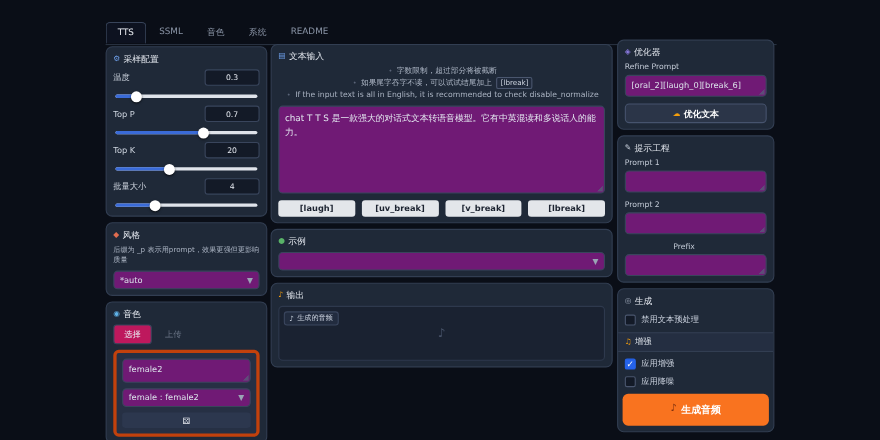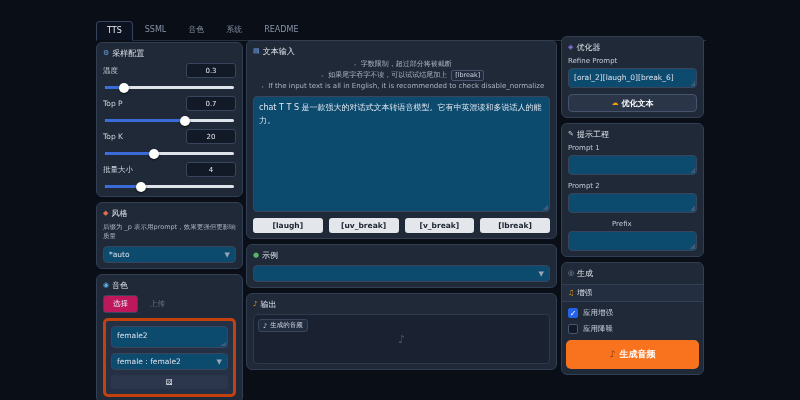--- a/index.html
+++ b/index.html
@@ -1,21 +1,21 @@
 <!DOCTYPE html>
 <html><head>
 <meta charset="utf-8">
 <style>
   html,body{margin:0;padding:0;background:#05070d;}
   .canvas{position:relative;width:800px;height:400px;background:#0a0e17;overflow:hidden;
           font-family:"DejaVu Sans","Liberation Sans",sans-serif;-webkit-font-smoothing:antialiased;}
   .app{position:absolute;left:96px;top:20px;width:610px;height:376px;}
 
   
-  .tabbar{display:flex;align-items:center;height:20px;border-bottom:1px solid #27303f;gap:2px;}
+  .tabbar{display:flex;align-items:flex-start;height:20px;border-bottom:1px solid #27303f;gap:2px;}
   .tab{font-size:8px;color:#8a94a6;padding:4px 10px 5px;cursor:pointer;}
   .tab.selected{color:#eceff4;border:1px solid #38445a;border-bottom:1px solid #0a0e17;
                 border-radius:4px 4px 0 0;margin-bottom:-1px;background:#0d1220;}
 
   
   .col{position:absolute;top:22px;}
   .col-left{left:0;width:147px;}
   .col-mid{left:150px;width:311px;top:20px;}
   .col-right{left:465px;width:143px;top:16px;}
 
@@ -23,21 +23,21 @@
   .panel{background:#1f2938;border:1px solid #323e52;border-radius:6px;margin-bottom:5px;
          padding:5px 6px;box-sizing:border-box;}
   .panel.tight{padding:0;}
   .panel-h{display:flex;align-items:center;gap:3px;font-size:8px;color:#e3e7ee;margin-bottom:4px;}
   .panel.tight .panel-h{padding:5px 6px 1px;}
   .icon{font-size:7px;line-height:1;}
   .ic-blue{color:#6d9ee8;} .ic-palette{color:#e06c4f;} .ic-voice{color:#5fb2e8;} .ic-green{color:#59b368;} .ic-orange{color:#f59e0b;}
   .ic-purple{color:#8b7ae0;} .ic-pen{color:#cfd6e2;} .ic-gray{color:#9aa4b5;}
 
   
-  .tbox{background:#0c4a6e;border:1px solid #39455c;border-radius:4px;color:#dbe1ea;
+  .tbox{background:#701a75;border:1px solid #39455c;border-radius:4px;color:#dbe1ea;
         font-size:7.5px;padding:4px 5px;box-sizing:border-box;position:relative;}
   .dd{display:flex;justify-content:space-between;align-items:center;height:17px;}
   .caret{color:#9aa4b5;font-size:7px;}
   .resize-corner{position:absolute;right:1px;bottom:1px;width:5px;height:5px;
     background:linear-gradient(135deg,transparent 50%,#56627a 50%);opacity:.7;}
 
   
   .srow{margin-bottom:4px;}
   .srow-top{display:flex;justify-content:space-between;align-items:center;}
   .slabel{font-size:7.5px;color:#cfd6e0;}
@@ -55,21 +55,21 @@
   .inner{background:#26englishchars:0;background:#263044;border:3px solid #c2410c;border-radius:5px;padding:5px;}
   .dicebar{height:14px;background:#2c374e;border-radius:3px;display:flex;align-items:center;
            justify-content:center;color:#e8ebf1;font-size:8px;margin-top:5px;}
 
   
   .notes{margin:1px 0 4px;}
   .note{display:flex;align-items:center;gap:4px;font-size:7px;color:#aab3c2;line-height:11px;padding-left:2px;justify-content:center;}
   .note .bullet{color:#5a6478;font-size:6px;}
   .chip{border:1px solid #4a566e;background:#202a3c;color:#cdd4e0;font-size:6.5px;
         padding:0 3px;border-radius:2px;line-height:9px;}
-  .main-ta{height:116px;font-size:8px;line-height:13px;color:#e3e8f0;margin-bottom:6px;}
+  .main-ta{height:80px;font-size:8px;line-height:13px;color:#e3e8f0;margin-bottom:6px;}
   .tokrow{display:grid;grid-template-columns:repeat(4,1fr);gap:6px;}
   .tokbtn{height:15px;background:#e3e6ea;color:#1c2330;font-size:7.5px;font-weight:bold;
           border-radius:3px;display:flex;align-items:center;justify-content:center;cursor:pointer;}
 
   
   .audio-area{position:relative;height:48px;background:#1a2231;border:1px solid #2e394d;border-radius:4px;}
   .audio-chip{position:absolute;left:4px;top:4px;font-size:6.5px;color:#cfd6e2;border:1px solid #3a465e;
               background:#222c3f;padding:1px 4px;border-radius:3px;display:flex;gap:3px;align-items:center;}
   .audio-note{position:absolute;left:50%;top:50%;transform:translate(-50%,-50%);color:#49546a;font-size:11px;}
 
@@ -293,20 +293,26 @@
           <span></span>
           <span class="resize-corner"></span>
         </div>
       </div>
 
       <div class="panel tight">
         <div class="panel-h">
           <span class="icon ic-gray">◎</span>
           <span>生成</span>
         </div>
+        <div class="gen-body">
+          <div class="chkrow">
+            <span class="chk"></span>
+            <span>禁用文本预处理</span>
+          </div>
+        </div>
         <div class="enh-h">
           <span class="icon ic-orange">♫</span>
           <span>增强</span>
         </div>
         <div class="gen-body">
           <div class="chkrow">
             <span class="chk checked">✓</span>
             <span>应用增强</span>
           </div>
           <div class="chkrow">

